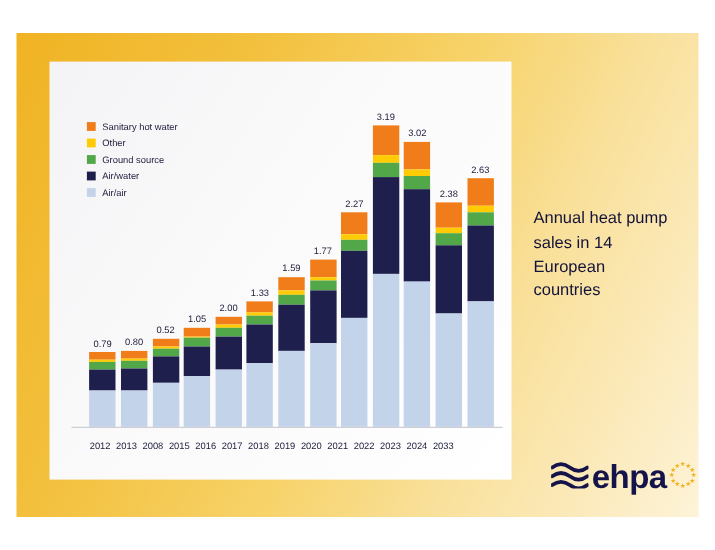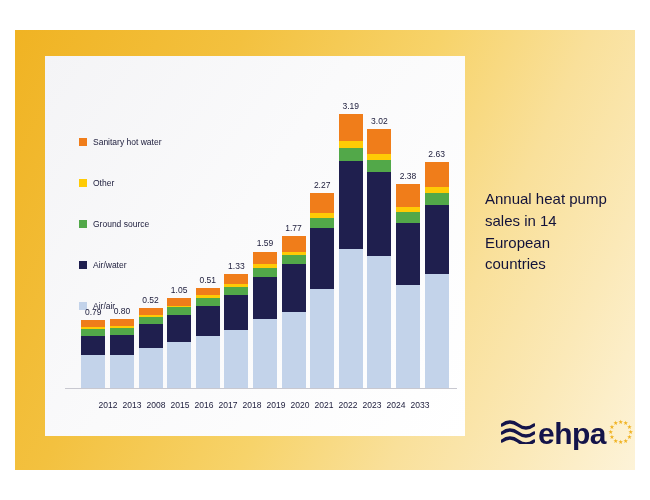--- a/index.html
+++ b/index.html
@@ -37,21 +37,20 @@
     top: 52px;
     font-size: 8.5px;
     color: #1b1b3a;
     line-height: 1.05;
   }
   .legend-row {
     display: flex;
     align-items: center;
     height: 14px;
     margin-bottom: 1px;
-    margin-top: 27px;
   }
   .legend-swatch {
     width: 8px;
     height: 8px;
     margin-right: 6px;
     flex: 0 0 auto;
   }
   .legend-label { white-space: nowrap; }
 
   
@@ -106,21 +105,21 @@
     bottom: 47px;
     height: 1px;
     background: #c8c8d0;
   }
   #xlabels {
     position: absolute;
     left: 28px;
     right: 10px;
     bottom: 26px;
     display: flex;
-    justify-content: center;
+    justify-content: flex-start;
     padding: 0 6px;
     box-sizing: border-box;
   }
   .xlabel {
     width: 24px;
     text-align: center;
     font-size: 8.5px;
     color: #1b1b3a;
   }
 
@@ -235,21 +234,21 @@
             <div class="bar-total">1.05</div>
             <div class="bar-stack" style="height: 90.1765px;">
               <div class="seg" style="background: rgb(240, 125, 26); height: 8.57143%;"></div>
               <div class="seg" style="background: rgb(255, 203, 5); height: 1.90476%;"></div>
               <div class="seg" style="background: rgb(82, 168, 73); height: 8.57143%;"></div>
               <div class="seg" style="background: rgb(31, 31, 78); height: 29.5238%;"></div>
               <div class="seg" style="background: rgb(195, 211, 234); height: 51.4286%;"></div>
             </div>
           </div>
           <div class="bar-col">
-            <div class="bar-total">0.51</div>
+            <div class="bar-total">2.00</div>
             <div class="bar-stack" style="height: 100.482px;">
               <div class="seg" style="background: rgb(240, 125, 26); height: 7.69231%;"></div>
               <div class="seg" style="background: rgb(255, 203, 5); height: 2.5641%;"></div>
               <div class="seg" style="background: rgb(82, 168, 73); height: 8.54701%;"></div>
               <div class="seg" style="background: rgb(31, 31, 78); height: 29.9145%;"></div>
               <div class="seg" style="background: rgb(195, 211, 234); height: 51.2821%;"></div>
             </div>
           </div>
           <div class="bar-col">
             <div class="bar-total">1.33</div>

